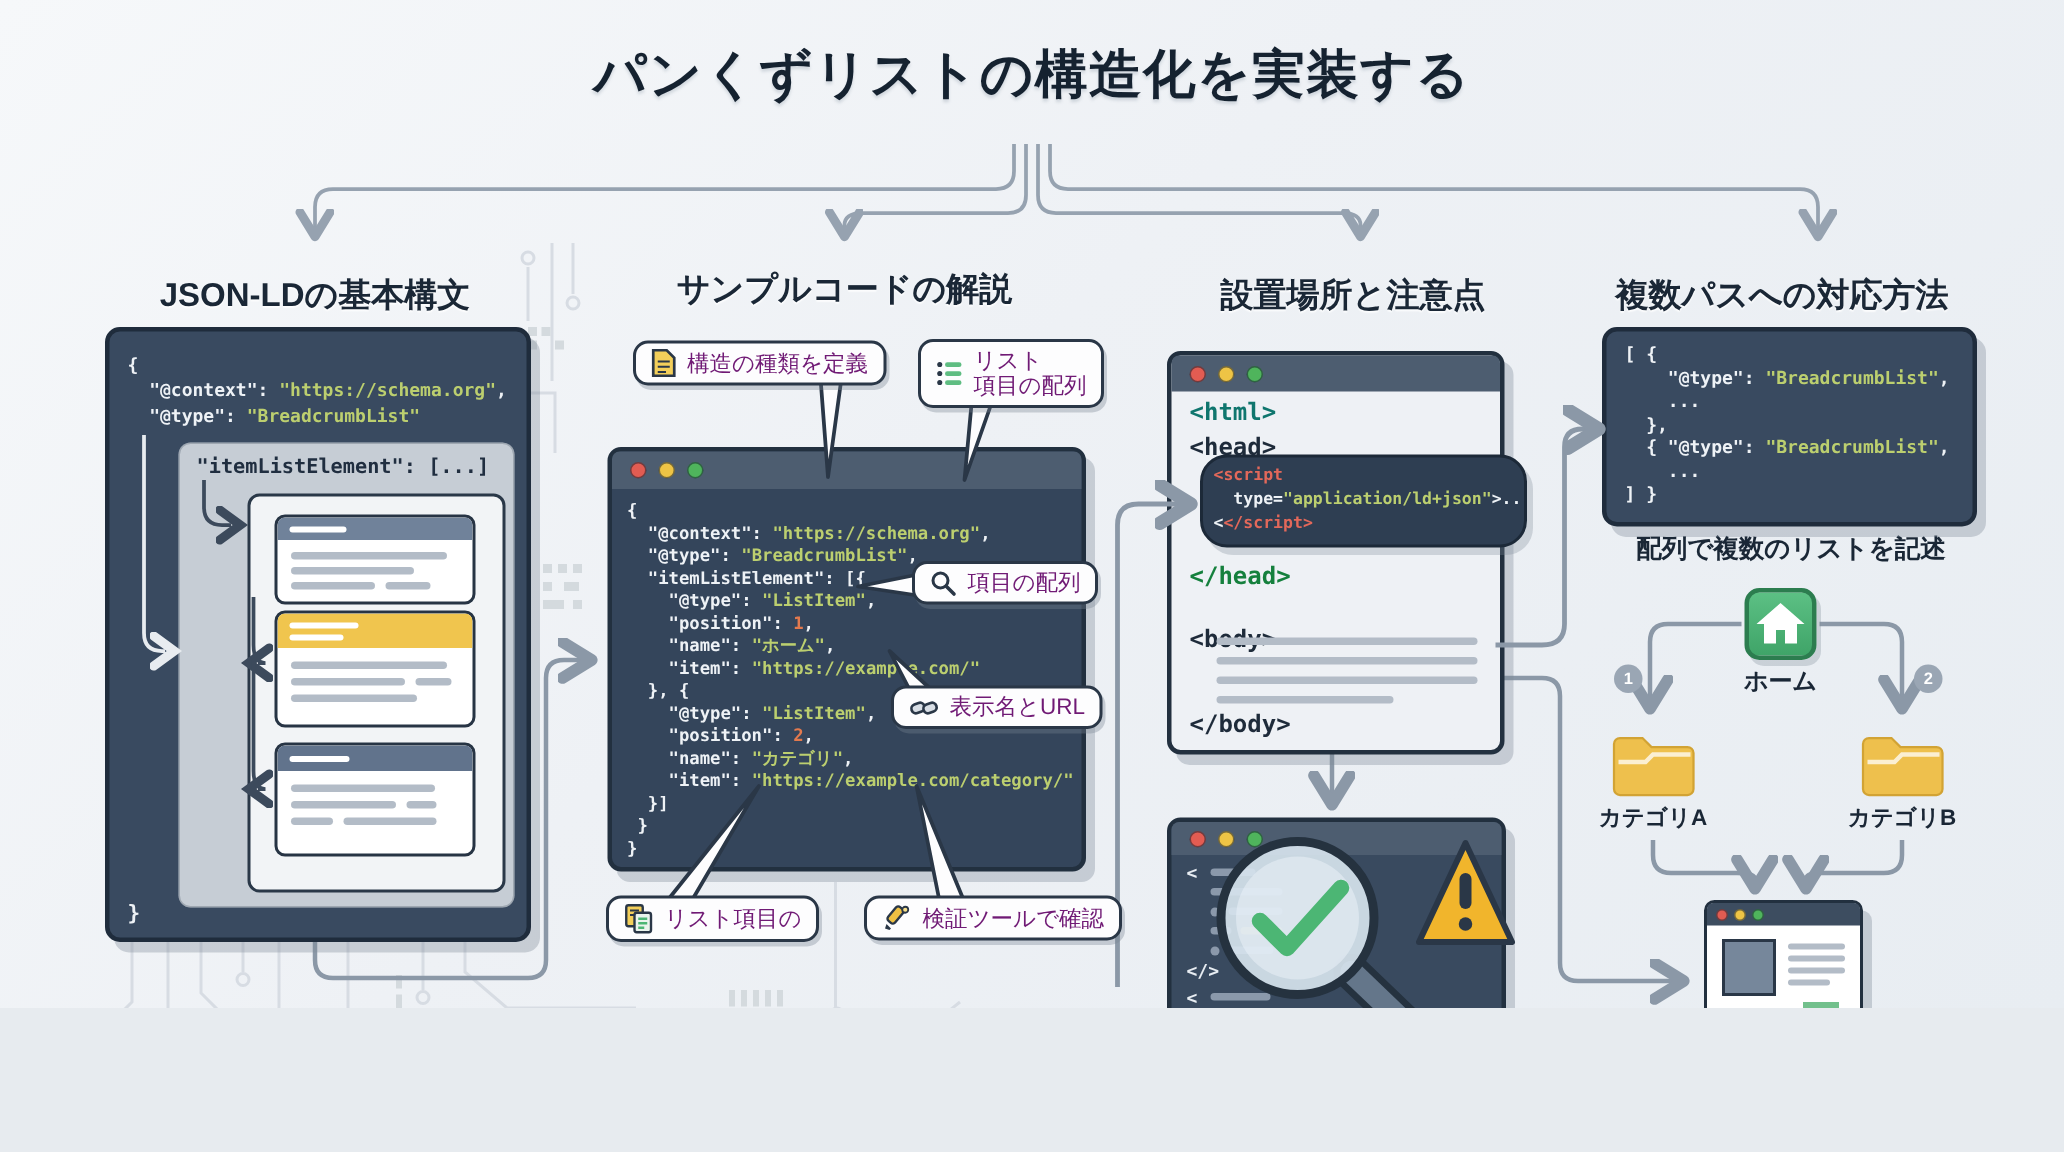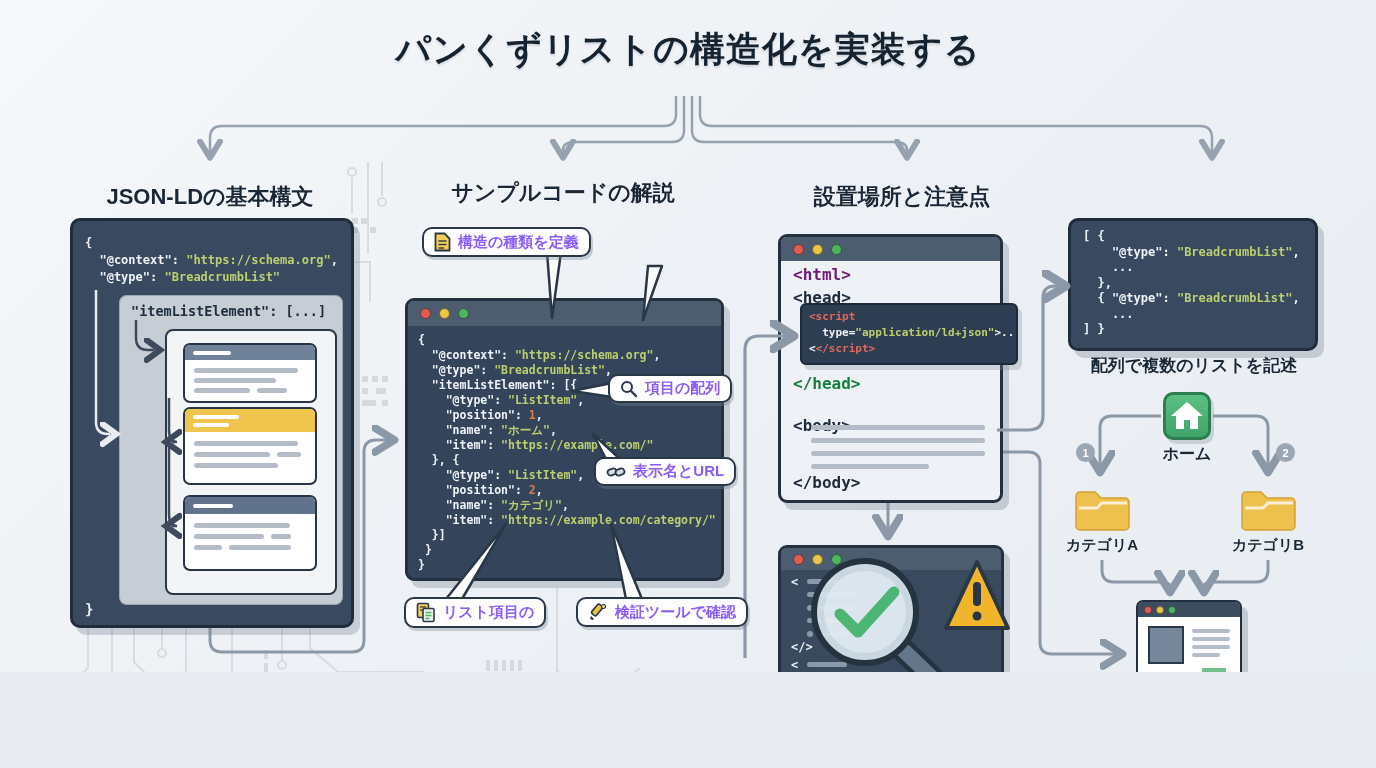--- a/index.html
+++ b/index.html
@@ -18,21 +18,21 @@
   .code{font-family:"DejaVu Sans Mono","Liberation Mono",monospace;font-weight:700;}
   .cl{white-space:pre;}
   .tk-w{color:#eef2f6;} .tk-g{color:#bccf6f;} .tk-o{color:#e2794e;} .tk-r{color:#e2685a;}
   
   .window{position:absolute;border:3px solid #22303f;border-radius:9px;box-shadow:6px 7px 0 rgba(125,138,152,.35);overflow:visible;}
   .titlebar{background:#4d5d70;border-radius:5px 5px 0 0;display:flex;align-items:center;gap:8px;padding-left:12px;}
   .dot{width:11px;height:11px;border-radius:50%;border:1.5px solid rgba(22,33,46,.55);box-sizing:border-box;}
   .dot.r{background:#e25c52;} .dot.y{background:#eec445;} .dot.g{background:#4fb45c;}
   .dot.sm{width:8px;height:8px;border-width:1px;}
   
-  .callout{position:absolute;background:#fdfdfe;border:2.5px solid #2a3747;border-radius:10px;display:flex;align-items:center;gap:7px;padding:3px 10px;font-weight:700;font-size:15px;color:#8b5cf6;box-shadow:2px 3px 0 rgba(120,132,146,.35);white-space:nowrap;z-index:4;}
+  .callout{position:absolute;background:#fdfdfe;border:2.5px solid #2a3747;border-radius:10px;display:flex;align-items:center;gap:7px;padding:3px 10px;font-weight:400;font-size:15px;color:#701a75;box-shadow:2px 3px 0 rgba(120,132,146,.35);white-space:nowrap;z-index:4;}
   .bar{position:absolute;background:#b3bcc7;border-radius:3px;}
   .bar.yl{background:#e7c054;}
   .cap{font-size:17px;font-weight:900;color:#1a2736;text-align:center;white-space:nowrap;}
   .card{position:absolute;background:#fff;border:2.5px solid #273444;border-radius:7px;overflow:hidden;}
   .card-head{display:flex;flex-direction:column;justify-content:center;gap:4px;padding-left:8px;}
   .chip{height:4px;border-radius:2px;background:#fff;}
   .badge{position:absolute;width:19px;height:19px;border-radius:50%;background:#9aa6b4;color:#fff;font-size:11px;font-weight:900;display:flex;align-items:center;justify-content:center;z-index:3;}
   svg{display:block;}
   .lbl{font-weight:900;color:#1a2736;text-align:center;white-space:nowrap;}
 </style>
@@ -134,20 +134,21 @@
       <path d="M 1102,560 V 570 Q 1102,582 1114,582 H 1158 Q 1170,582 1170,586 V 588" marker-end="url(#ch)"></path>
       <path d="M 1268,560 V 570 Q 1268,582 1256,582 H 1214 Q 1204,582 1204,586 V 588" marker-end="url(#ch)"></path>
     </g>
   </svg>
 
   <div class="abs" id="main-title">パンくずリストの構造化を実装する</div>
 
   <div class="abs col-heading" style="left:75px;top:182px;width:270px;z-index:2;">JSON-LDの基本構文</div>
   <div class="abs col-heading" style="left:418px;top:178px;width:290px;z-index:2;">サンプルコードの解説</div>
   <div class="abs col-heading" style="left:778px;top:182px;width:248px;z-index:2;">設置場所と注意点</div>
+  <div class="abs col-heading" style="left:1064px;top:182px;width:248px;z-index:2;">複数パスへの対応方法</div>
 
   <div class="abs dark-panel" style="left:70px;top:218px;width:278px;height:404px;z-index:2;">
     <div class="abs code" style="left:12px;top:14px;font-size:12px;line-height:17px;">
         <div class="cl"><span class="tk-w">{</span></div>
         <div class="cl"><span class="tk-w">  "@context": </span><span class="tk-g">"https://schema.org"</span><span class="tk-w">,</span></div>
         <div class="cl"><span class="tk-w">  "@type": </span><span class="tk-g">"BreadcrumbList"</span></div>
       </div>
 
     <div class="abs" style="left:46px;top:74px;width:224px;height:310px;background:#c6cdd5;border-radius:8px;box-shadow:inset 0 0 0 1px rgba(40,55,72,.25);">
       <div class="abs mono" style="left:12px;top:8px;font-size:13.5px;color:#202e40;">"itemListElement": [...]</div>
@@ -220,34 +221,34 @@
         <div class="cl"><span class="tk-w">}</span></div>
       </div>
   </div>
 
   <div class="window" style="left:778px;top:234px;width:219px;height:263px;background:#eef1f5;z-index:2;">
     <div class="titlebar" style="height:24px;">
       <span class="dot r"></span>
       <span class="dot y"></span>
       <span class="dot g"></span>
     </div>
-    <div class="abs mono" style="left:12px;top:28px;font-size:16px;color:#701a75;">&lt;html&gt;</div>
+    <div class="abs mono" style="left:12px;top:28px;font-size:16px;color:#0f766e;">&lt;html&gt;</div>
     <div class="abs mono" style="left:12px;top:51px;font-size:16px;color:#1e2b3a;">&lt;head&gt;</div>
     <div class="abs mono" style="left:12px;top:137px;font-size:16px;color:#15803d;">&lt;/head&gt;</div>
     <div class="abs mono" style="left:12px;top:179px;font-size:16px;color:#1e2b3a;">&lt;body&gt;</div>
     <div>
       <div class="bar" style="left:30px;top:188px;width:174px;height:5px;"></div>
       <div class="bar" style="left:30px;top:201px;width:174px;height:5px;"></div>
       <div class="bar" style="left:30px;top:214px;width:174px;height:5px;"></div>
       <div class="bar" style="left:30px;top:227px;width:118px;height:5px;"></div>
     </div>
     <div class="abs mono" style="left:12px;top:236px;font-size:16px;color:#1e2b3a;">&lt;/body&gt;</div>
   </div>
 
-  <div class="abs" style="left:800px;top:303px;width:214px;height:58px;background:#2e3e52;border:2px solid #1c2938;border-radius:6px;box-shadow:4px 5px 0 rgba(125,138,152,.3);z-index:3;">
+  <div class="abs" style="left:800px;top:303px;width:214px;height:58px;background:#2e3e52;border:2px solid #1c2938;border-radius:18px;box-shadow:4px 5px 0 rgba(125,138,152,.3);z-index:3;">
     <div class="abs code" style="left:7px;top:4px;font-size:11px;line-height:16px;">
         <div class="cl"><span class="tk-r">&lt;script</span></div>
         <div class="cl"><span class="tk-w">  type=</span><span class="tk-g">"application/ld+json"</span><span class="tk-w">&gt;..</span></div>
         <div class="cl"><span class="tk-w">&lt;</span><span class="tk-r">&lt;/script&gt;</span></div>
       </div>
   </div>
 
   <div class="window" style="left:778px;top:545px;width:220px;height:157px;background:#394a5f;z-index:2;">
     <div class="titlebar" style="height:22px;">
       <span class="dot r"></span>
@@ -349,20 +350,34 @@
   <div class="callout" style="left:422px;top:227px;">
     <svg width="17" height="20" viewBox="0 0 17 20">
       <path d="M1.5 1.5 h9 l5 5 v12 h-14 Z" fill="#f3cf5a" stroke="#2a3747" stroke-width="1.8"></path>
       <line x1="4.5" y1="9" x2="12.5" y2="9" stroke="#2a3747" stroke-width="1.4"></line>
       <line x1="4.5" y1="12.5" x2="12.5" y2="12.5" stroke="#2a3747" stroke-width="1.4"></line>
       <line x1="4.5" y1="16" x2="10" y2="16" stroke="#2a3747" stroke-width="1.4"></line>
     </svg>
     <span>構造の種類を定義</span>
   </div>
 
+  <div class="callout" style="left:612px;top:226px;padding:4px 10px;">
+    <svg width="18" height="20" viewBox="0 0 18 20">
+      <circle cx="2.5" cy="4" r="1.7" fill="#2a3747"></circle>
+        <rect x="6" y="2.5" width="11" height="3.2" rx="1.6" fill="#5fbd82"></rect>
+      <circle cx="2.5" cy="10" r="1.7" fill="#2a3747"></circle>
+        <rect x="6" y="8.5" width="11" height="3.2" rx="1.6" fill="#5fbd82"></rect>
+      <circle cx="2.5" cy="16" r="1.7" fill="#2a3747"></circle>
+        <rect x="6" y="14.5" width="11" height="3.2" rx="1.6" fill="#5fbd82"></rect>
+    </svg>
+    <span style="line-height:17px;">
+      <span style="display:block;">リスト</span>
+      <span style="display:block;">項目の配列</span>
+    </span>
+  </div>
 
   <div class="callout" style="left:608px;top:374px;">
     <svg width="18" height="18" viewBox="0 0 18 18">
       <circle cx="7" cy="7" r="5" fill="none" stroke="#2a3747" stroke-width="2"></circle>
       <line x1="11" y1="11" x2="16" y2="16" stroke="#2a3747" stroke-width="2.4" stroke-linecap="round"></line>
     </svg>
     <span>項目の配列</span>
   </div>
 
   <div class="callout" style="left:594px;top:457px;">

